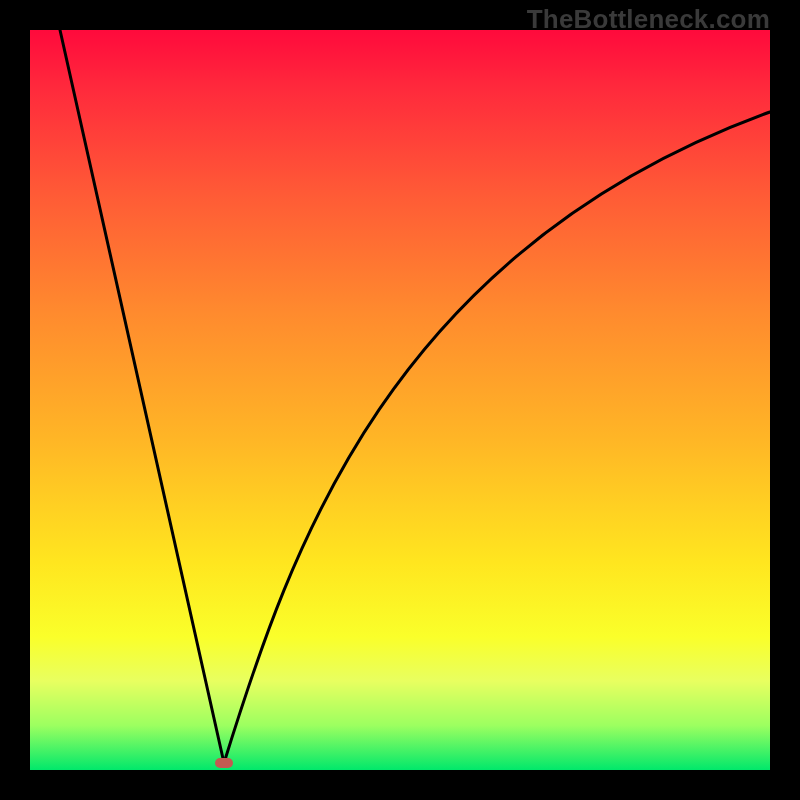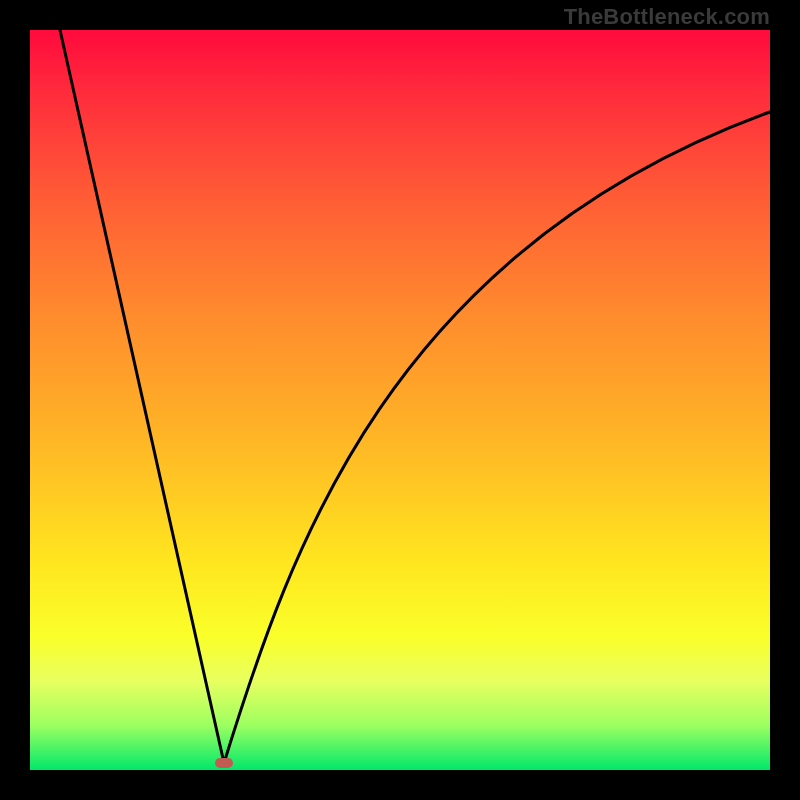--- a/index.html
+++ b/index.html
@@ -28,21 +28,21 @@
       #e8ff60 88%,
       #9cff60 94%,
       #00e86b 100%
     );
   }
   .watermark {
     position: absolute;
     top: 4px;
     right: 30px;
     color: #3a3a3a;
-    font-size: 22px;
+    font-size: 26px;
     font-weight: 600;
     letter-spacing: 0.2px;
     user-select: none;
   }
   svg.curve {
     position: absolute;
     left: 0;
     top: 0;
     width: 740px;
     height: 740px;

